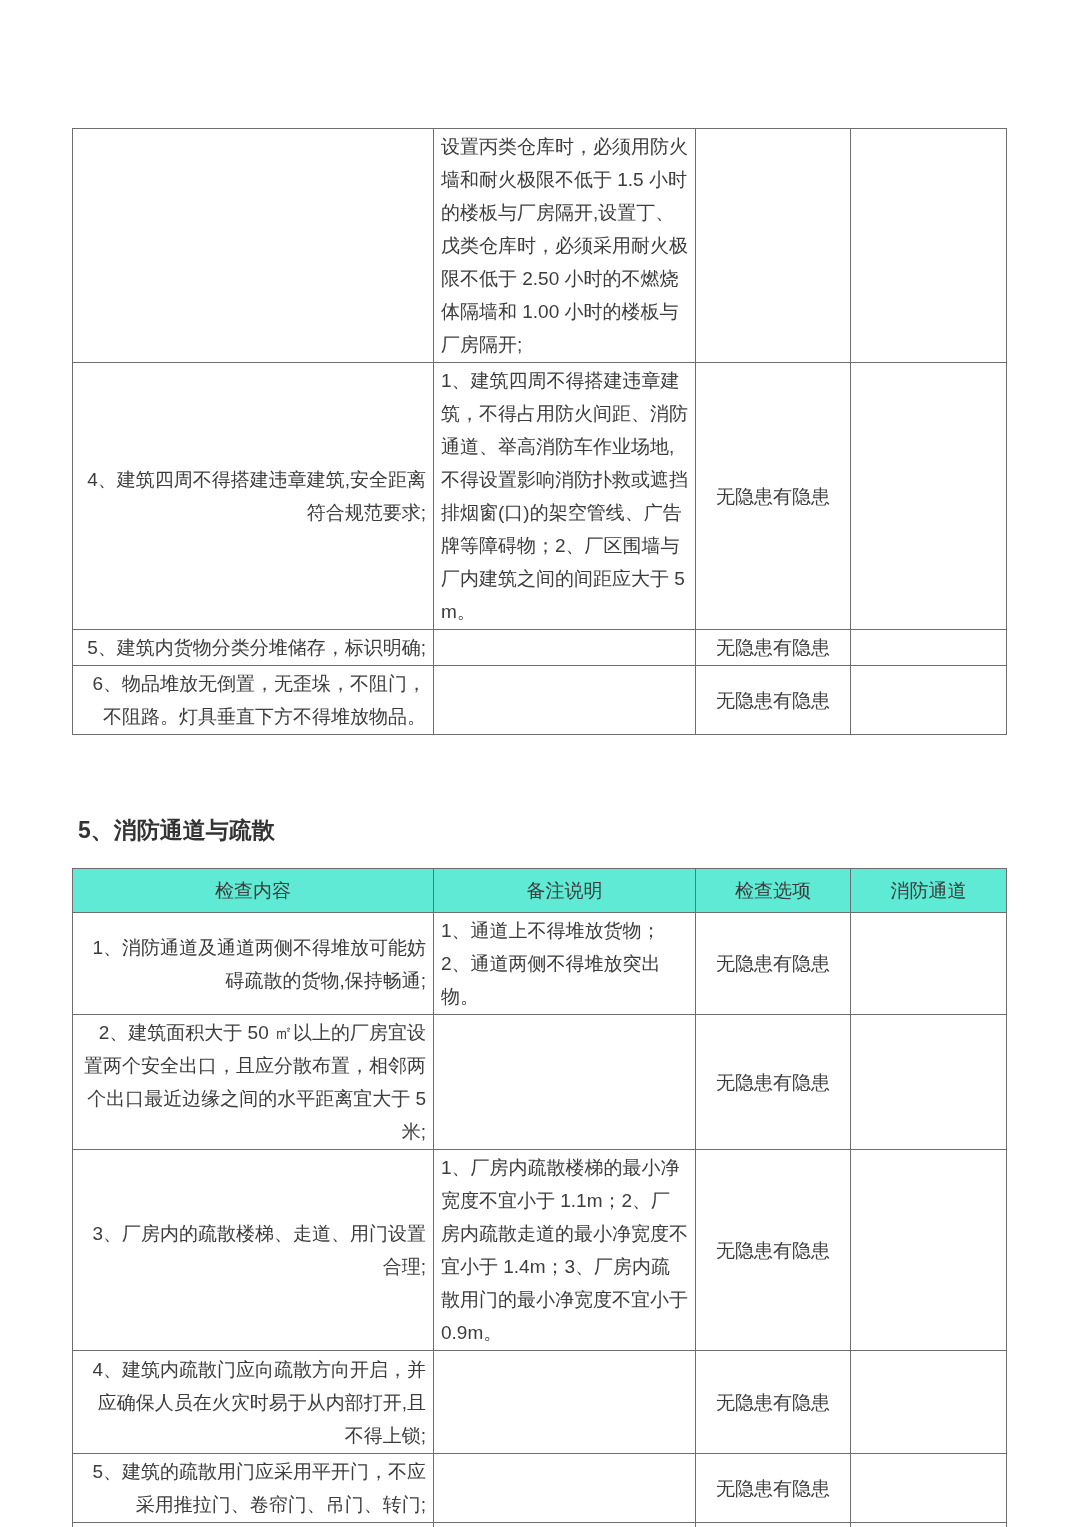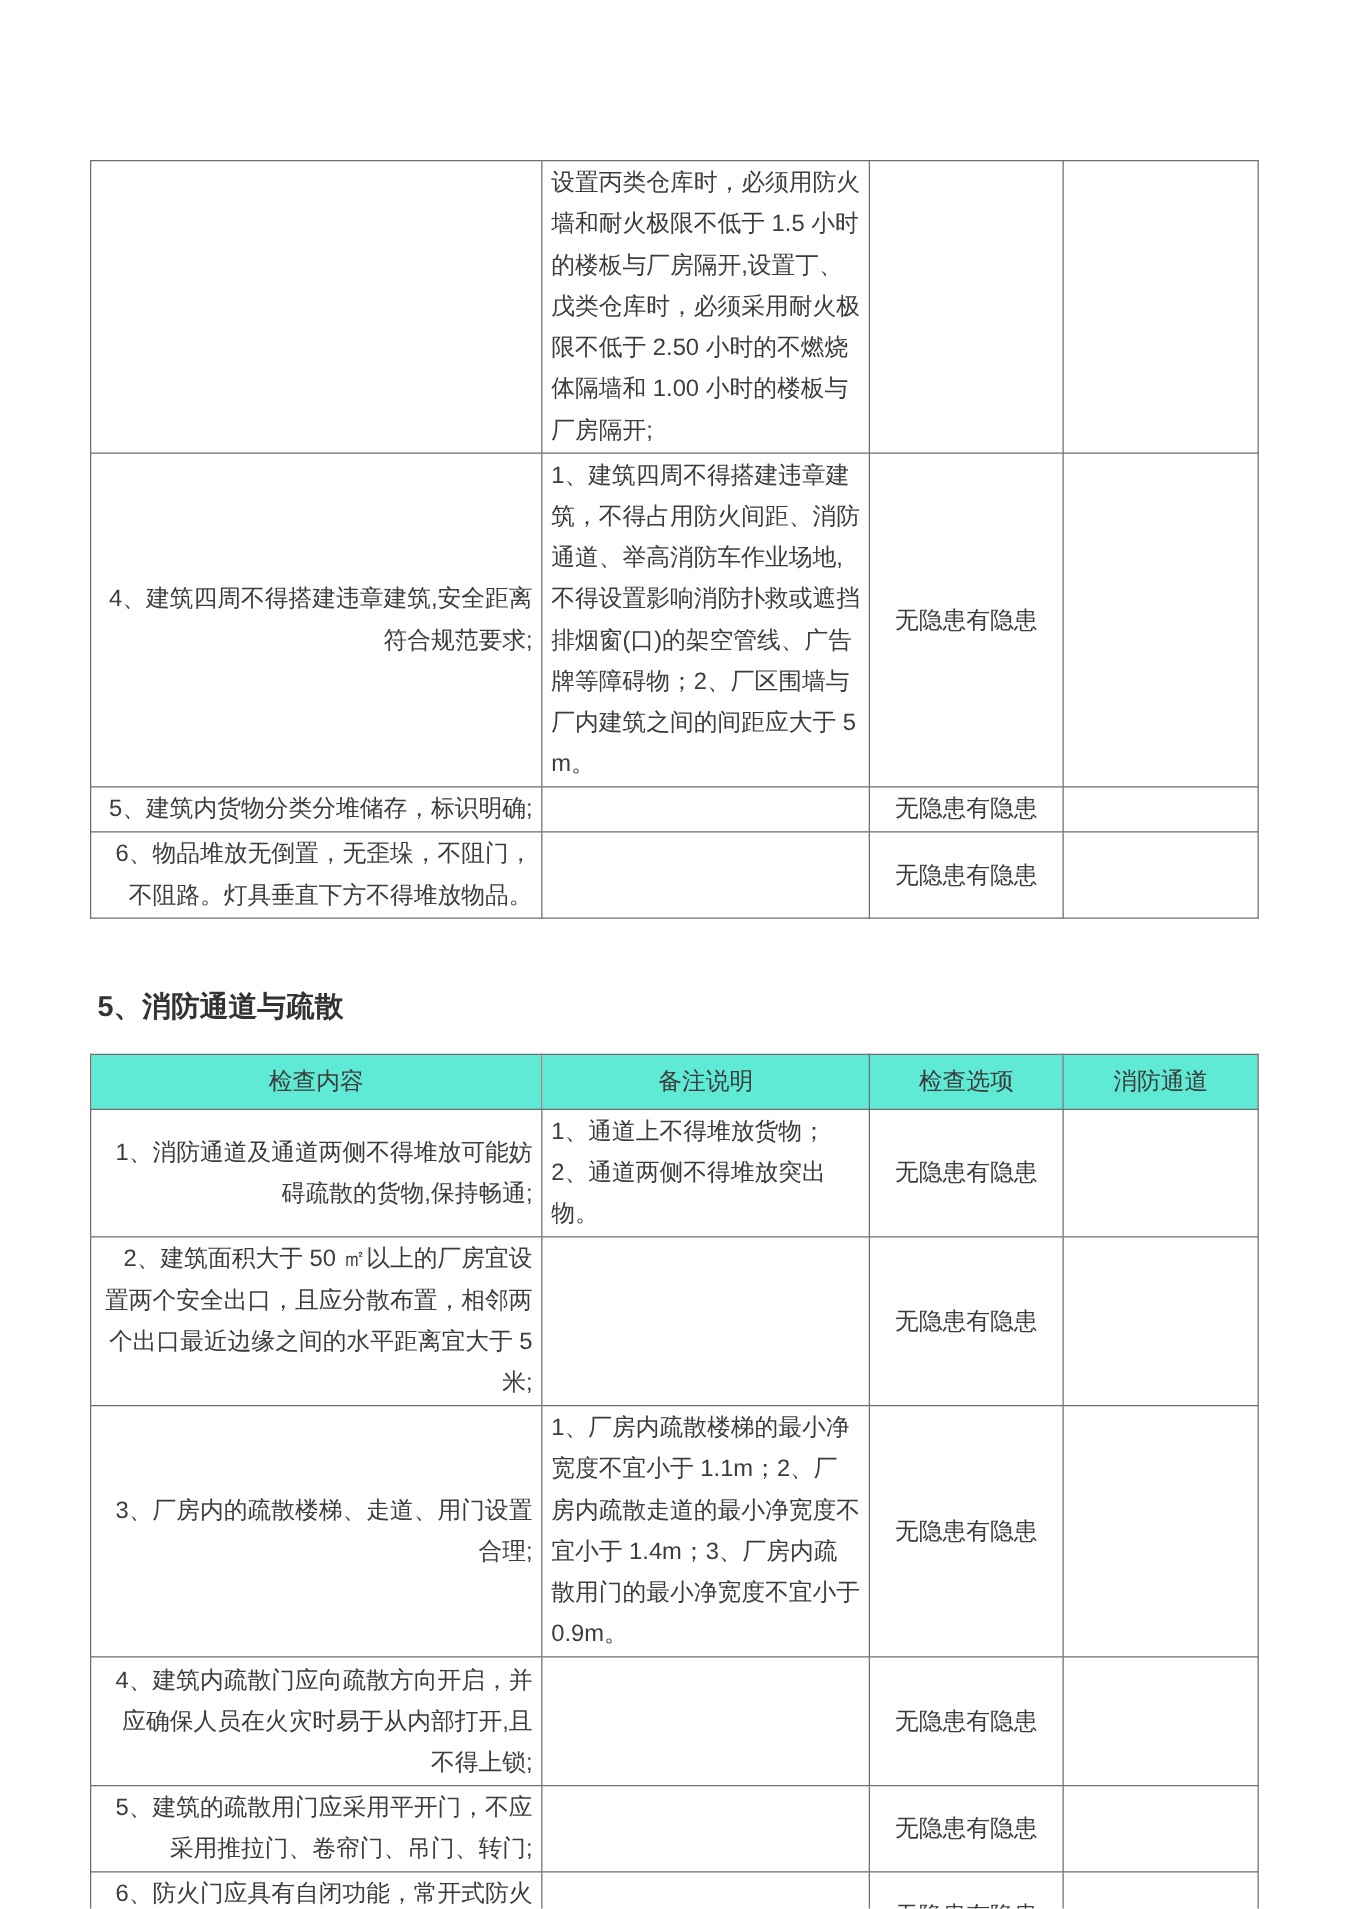--- a/index.html
+++ b/index.html
@@ -39,21 +39,21 @@
     padding: 1px 4px;
   }
   .t1 { margin-top: 128px; }
   .t2 { margin-top: 24px; }
   .cell-content { text-align: right; }
   .cell-note { text-align: left; }
   .cell-options { text-align: center; padding: 1px 2px !important; }
   .cell-result {}
   .opt { display: inline; }
   .section-title {
-    margin: 56px 0 0 78px;
+    margin: 81px 0 0 78px;
     font-size: 23px;
     font-weight: 700;
     color: #333333;
     line-height: 28px;
   }
   
   .rh231 { height: 231px; }
   .rh232 { height: 232px; }
   .rh35  { height: 35px; margin-left: 42px;  }
   .rh65  { height: 65px;  }

